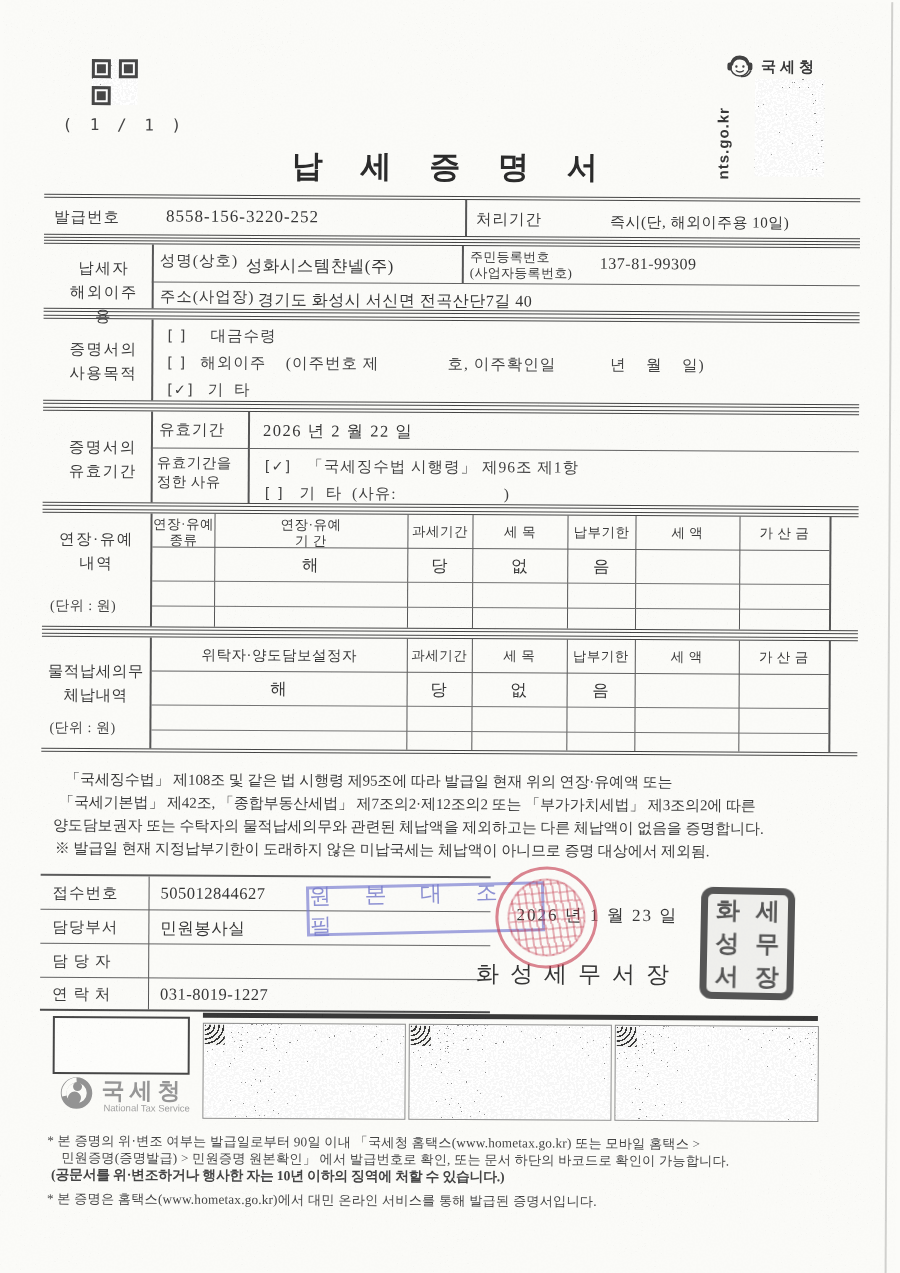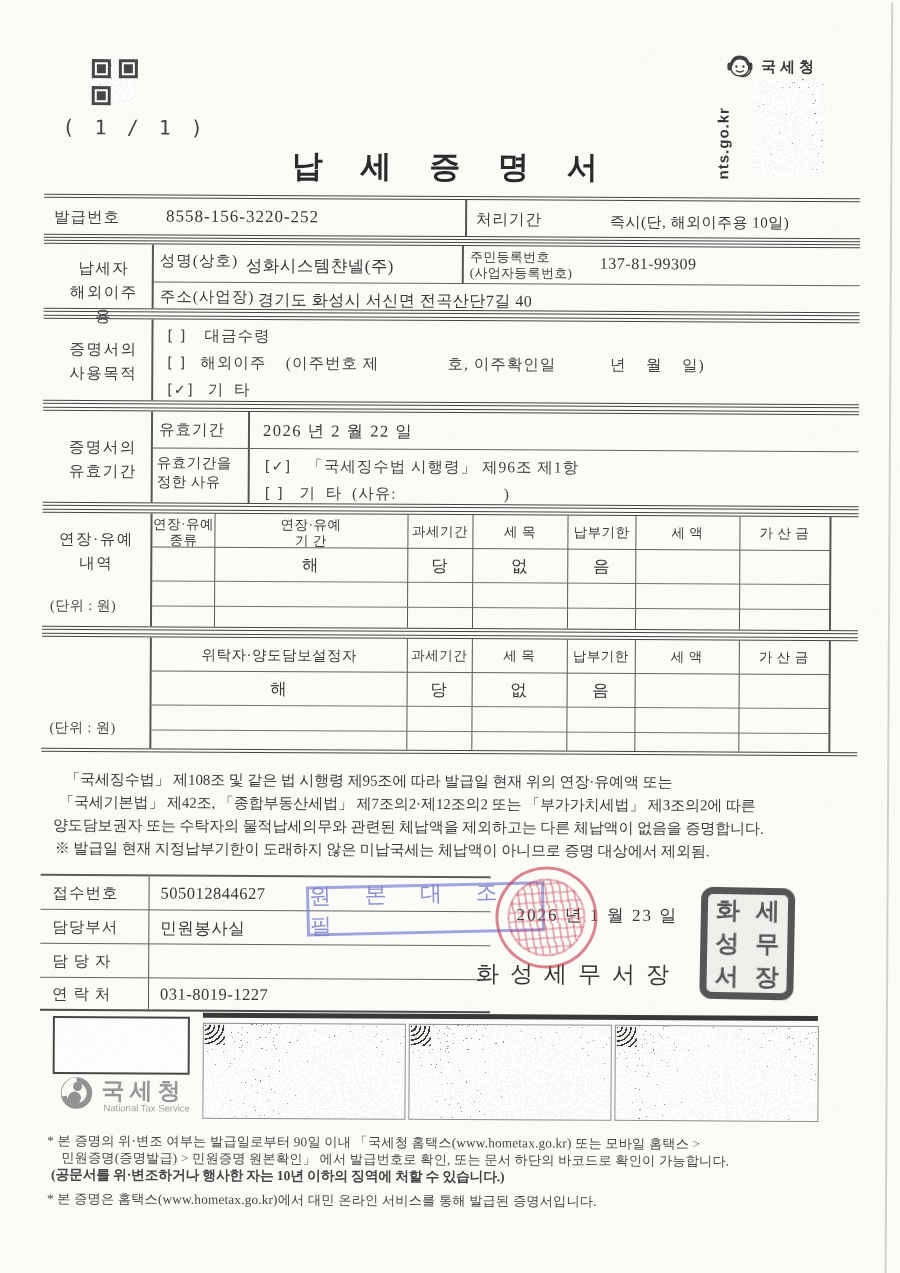--- a/index.html
+++ b/index.html
@@ -71,21 +71,21 @@
 
   <div class="abs" style="left:89px;top:61px;width:46px;height:46px;">
     <svg class="noise-fill" preserveAspectRatio="none">
           <rect width="100%" height="100%" filter="url(#noiseF)"></rect>
         </svg>
     <div class="qm" style="left:0;top:0;"></div>
     <div class="qm" style="right:0;top:0;"></div>
     <div class="qm" style="left:0;bottom:0;"></div>
   </div>
 
-  <div class="abs" style="left:60px;top:117px;font-family:'DejaVu Sans Mono',monospace;font-size:20px;letter-spacing:4px;color:#3c3c3c;">( 1 / 1 )</div>
+  <div class="abs" style="left:60px;top:117px;font-family:'DejaVu Sans Mono',monospace;font-size:16px;letter-spacing:4px;color:#3c3c3c;">( 1 / 1 )</div>
 
   <div class="abs" style="left:42px;top:146px;width:816px;text-align:center;font-size:31px;font-weight:bold;letter-spacing:15px;color:#222;">납 세 증 명 서</div>
 
   <div class="abs" style="left:720px;top:50px;width:34px;height:28px;">
     <svg width="34" height="28" viewBox="0 0 34 28">
       <path d="M7 14 Q8 4 17 4 Q26 4 27 14 L24 14 Q23 8 17 8 Q11 8 10 14 Z" fill="#3a3a3a"></path>
       <circle cx="17" cy="15" r="9.5" fill="none" stroke="#3a3a3a" stroke-width="1.6"></circle>
       <rect x="4.5" y="11" width="4.5" height="8" rx="2.2" fill="#3a3a3a"></rect>
       <rect x="25" y="11" width="4.5" height="8" rx="2.2" fill="#3a3a3a"></rect>
       <circle cx="13.5" cy="15" r="1.2" fill="#3a3a3a"></circle>
@@ -124,21 +124,21 @@
     <span class="abs lbl" style="left:116px;top:42px;">주소(사업장)</span>
     <span class="abs val" style="left:214px;top:45px;font-size:16px;">경기도 화성시 서신면 전곡산단7길 40</span>
   </div>
 
   <div class="sec" style="top:317px;height:89px;">
     <div class="abs seclbl prl" style="left:18px;top:18px;width:84px;">증명서의
 사용목적</div>
     <div class="v" style="left:108px;"></div>
     <div class="abs" style="left:124px;top:6px;">
       <span class="mark pre">[ ]</span>
-      <span class="chk pre" style="margin-left:14px;">대금수령</span>
+      <span class="chk pre" style="margin-left:20px;">대금수령</span>
     </div>
     <div class="abs" style="left:124px;top:33px;">
       <span class="mark pre">[ ]</span>
       <span class="chk pre" style="margin-left:10px;">해외이주    (이주번호 제              호, 이주확인일           년    월    일)</span>
     </div>
     <div class="abs" style="left:124px;top:60px;">
       <span class="mark pre">[✓]</span>
       <span class="chk pre" style="margin-left:10px;">기  타</span>
     </div>
   </div>
@@ -187,20 +187,22 @@
       <span class="th th1" style="left:483px;width:104px;">세 액</span>
       <span class="th th1" style="left:587px;width:90px;">가 산 금</span>
       <span class="dchar" style="left:158px;">해</span>
       <span class="dchar" style="left:287px;">당</span>
       <span class="dchar" style="left:367px;">없</span>
       <span class="dchar" style="left:449px;">음</span>
     </div>
   </div>
 
   <div class="sec" style="top:635px;height:119px;">
+    <div class="abs seclbl prl" style="left:2px;top:22px;width:104px;letter-spacing:.5px;">물적납세의무
+체납내역</div>
     <div class="abs" style="left:8px;top:82px;font-size:14px;letter-spacing:.5px;">(단위 : 원)</div>
     <div class="tbl" style="left:108px;width:677px;">
       <div class="v" style="left:255px;border-left-width:1.5px;"></div>
       <div class="v" style="left:320px;border-left-width:1.5px;"></div>
       <div class="v" style="left:415px;border-left-width:1.5px;"></div>
       <div class="v" style="left:483px;border-left-width:1.5px;"></div>
       <div class="v" style="left:587px;border-left-width:1.5px;"></div>
       <div class="hln" style="left:0;right:0;top:33px;"></div>
       <div class="hln" style="left:0;right:0;top:67px;border-top-color:#6e6e6e;"></div>
       <div class="hln" style="left:0;right:0;top:92px;border-top-color:#6e6e6e;"></div>

